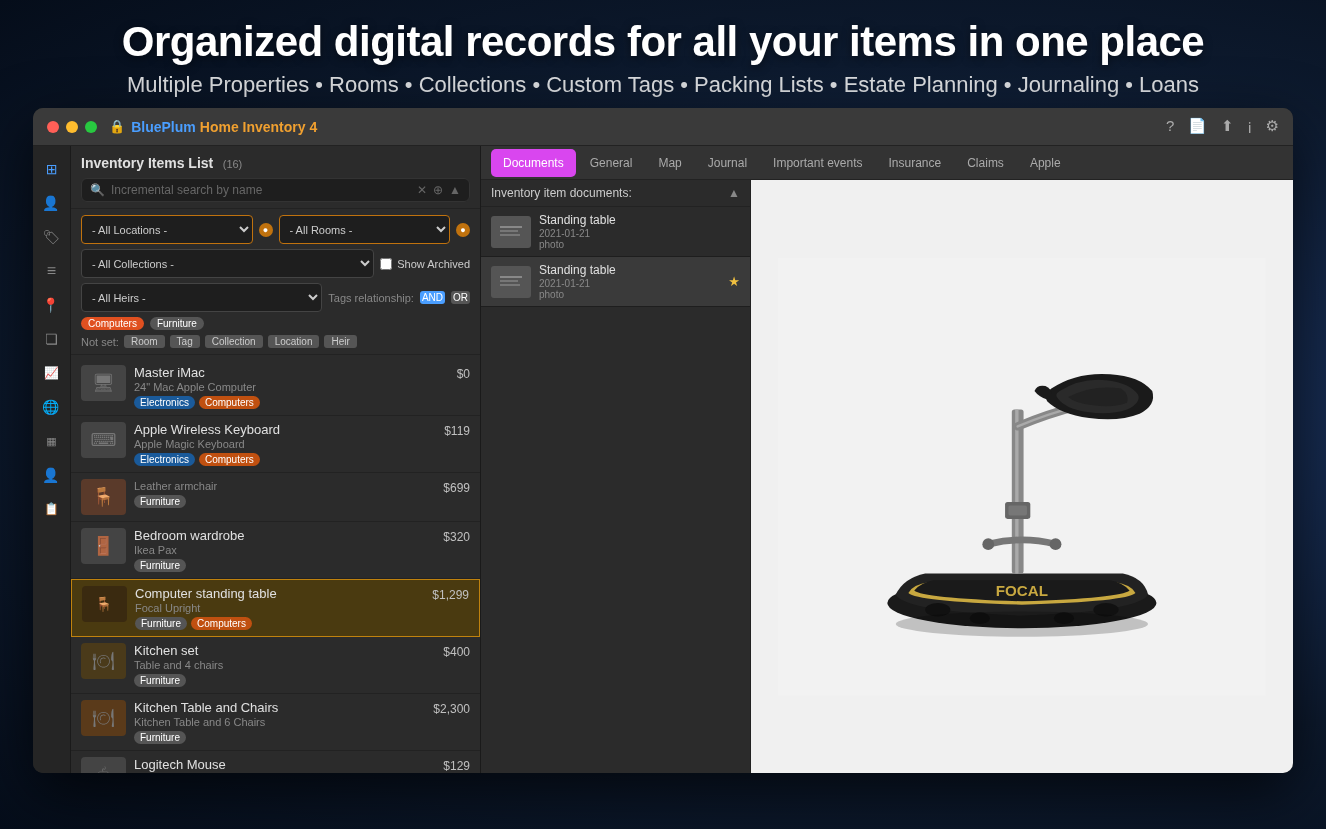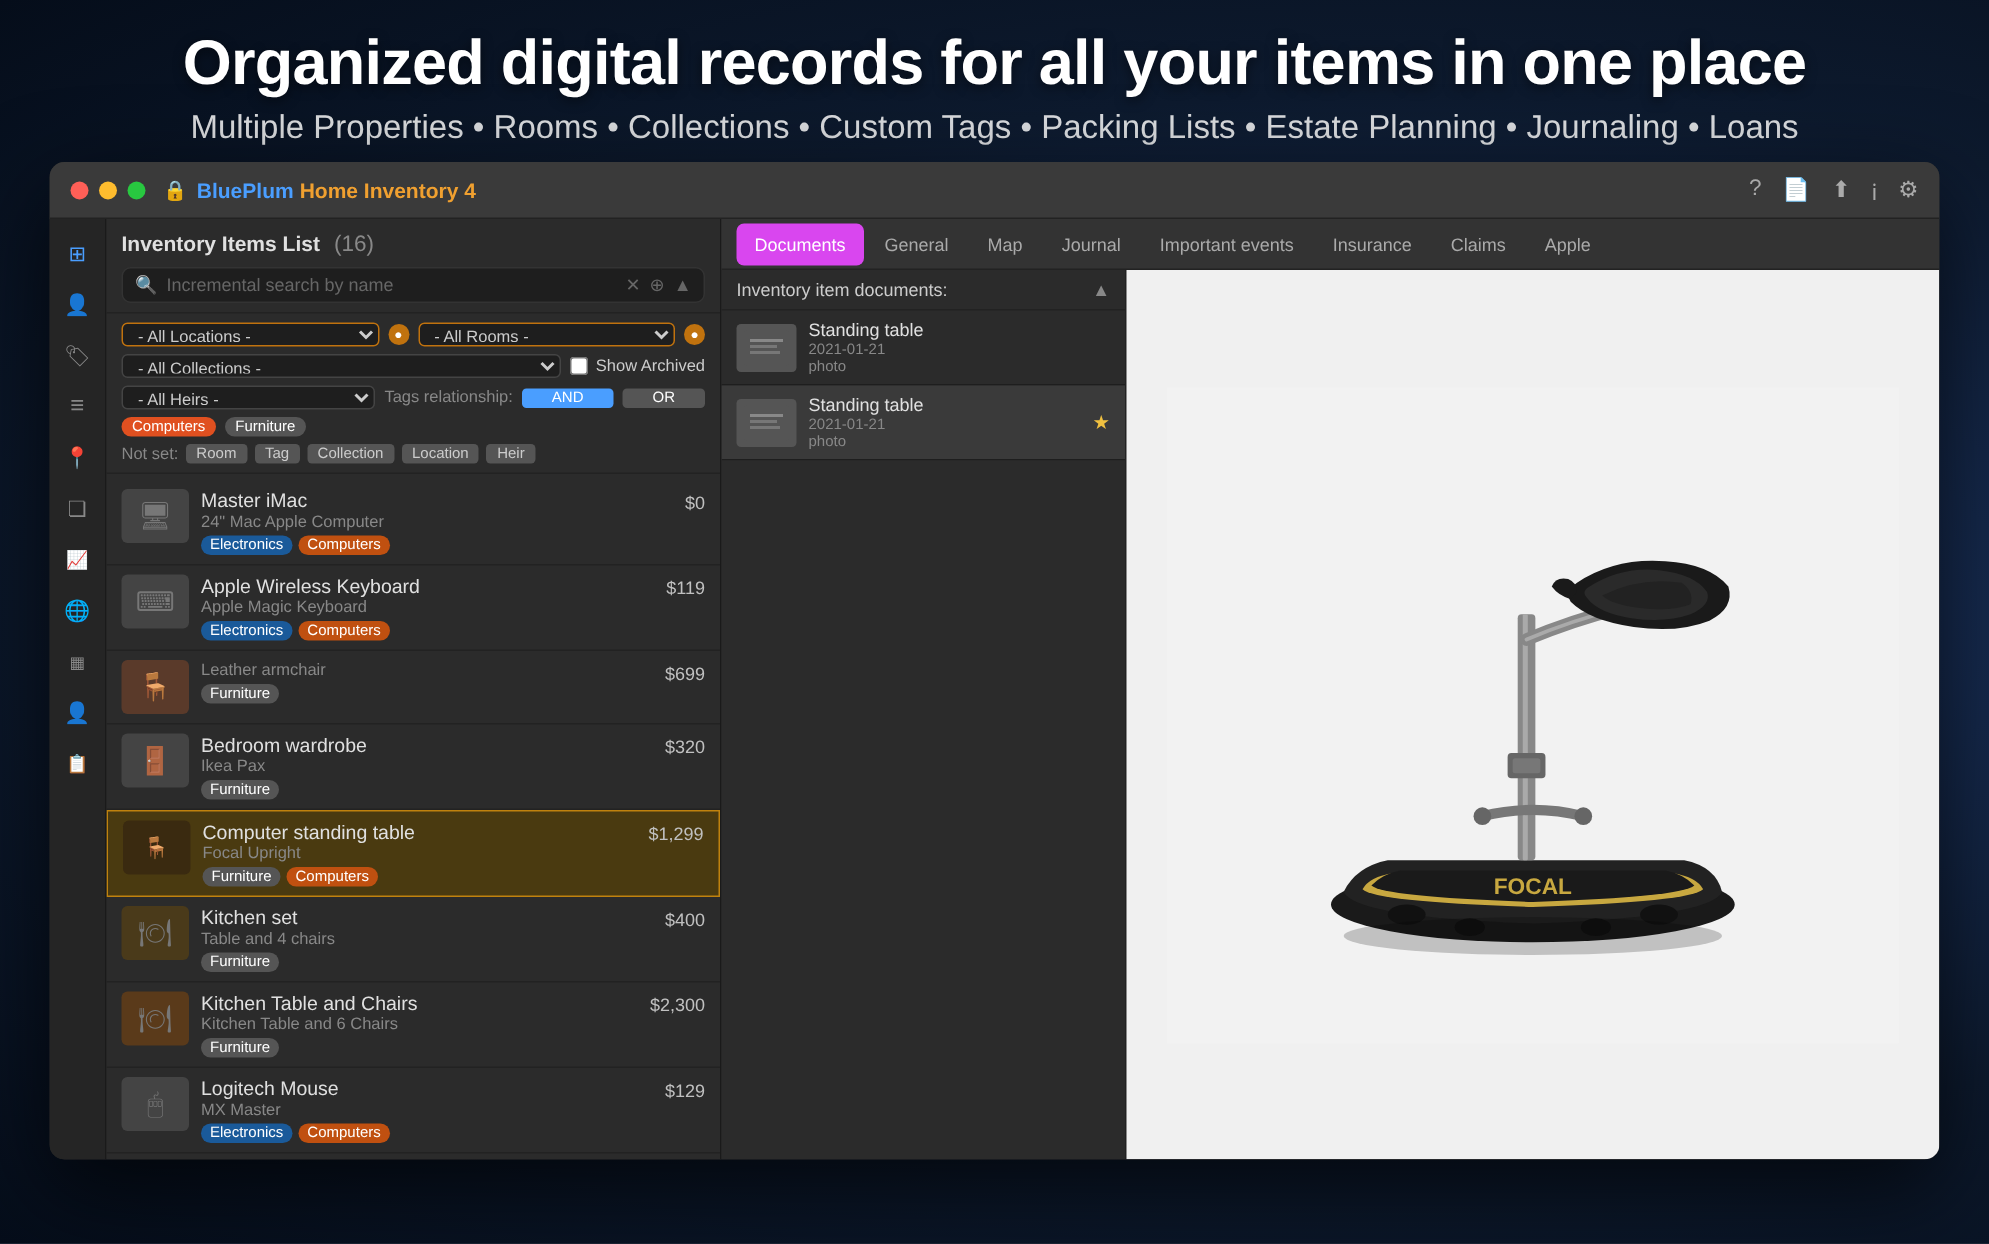--- a/index.html
+++ b/index.html
@@ -154,21 +154,21 @@
       justify-content: space-between;
       margin-bottom: 6px;
     }
     .items-title {
       color: #e0e0e0;
       font-size: 14px;
       font-weight: 600;
     }
     .items-count {
       color: #888;
-      font-size: 15px;
+      font-size: 11px;
       margin-left: 5px;
     }
     .search-bar {
       display: flex;
       align-items: center;
       background: #1e1e1e;
       border-radius: 6px;
       padding: 4px 8px;
       gap: 6px;
       border: 1px solid #333;
@@ -198,21 +198,21 @@
       align-items: center;
       gap: 6px;
     }
     .filter-select {
       background: #1e1e1e;
       border: 1px solid #444;
       border-radius: 4px;
       color: #ccc;
       font-size: 11px;
       padding: 2px 6px;
-      height: 16px;
+      height: 29px;
       flex: 1;
     }
     .filter-select-orange {
       border-color: #c0720e;
     }
     .filter-badge {
       width: 14px;
       height: 14px;
       border-radius: 50%;
       font-size: 9px;
@@ -231,21 +231,21 @@
     }
     .show-archived input { width: 12px; height: 12px; }
     .tags-rel {
       color: #888;
       font-size: 11px;
     }
     .rel-btn {
       background: #555;
       color: #fff;
       font-size: 10px;
-      padding: 1px 20px;
+      padding: 1px 2px;
       border-radius: 3px;
       border: none;
       cursor: pointer;
     }
     .rel-btn.active { background: #4a9eff; }
     .tag-pill {
       background: #e05020;
       color: #fff;
       font-size: 10px;
       padding: 1px 7px;

